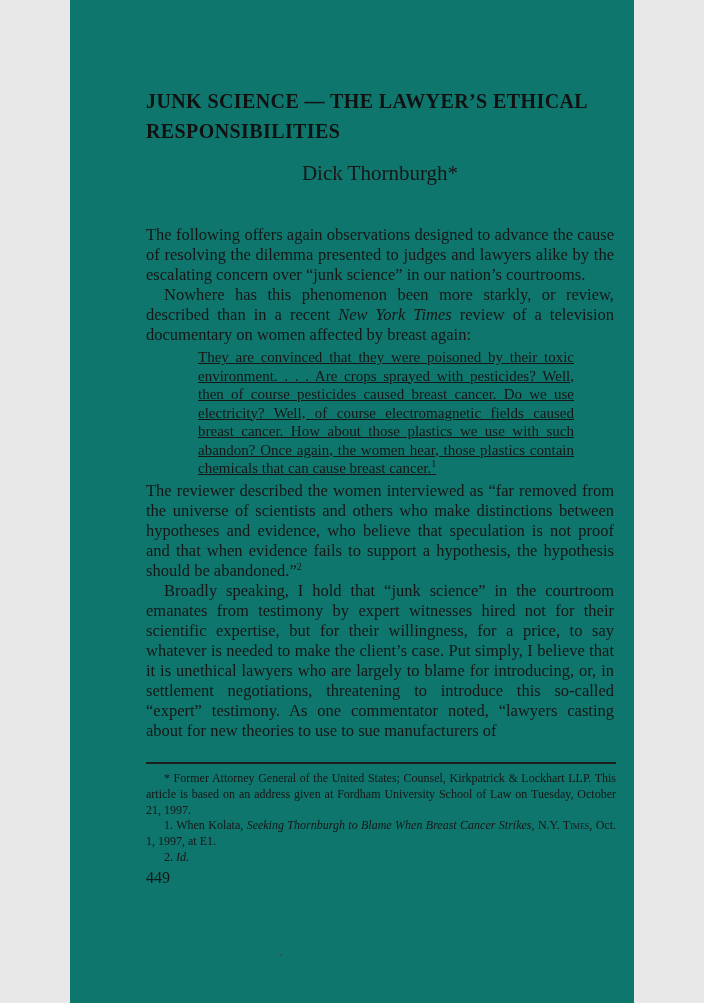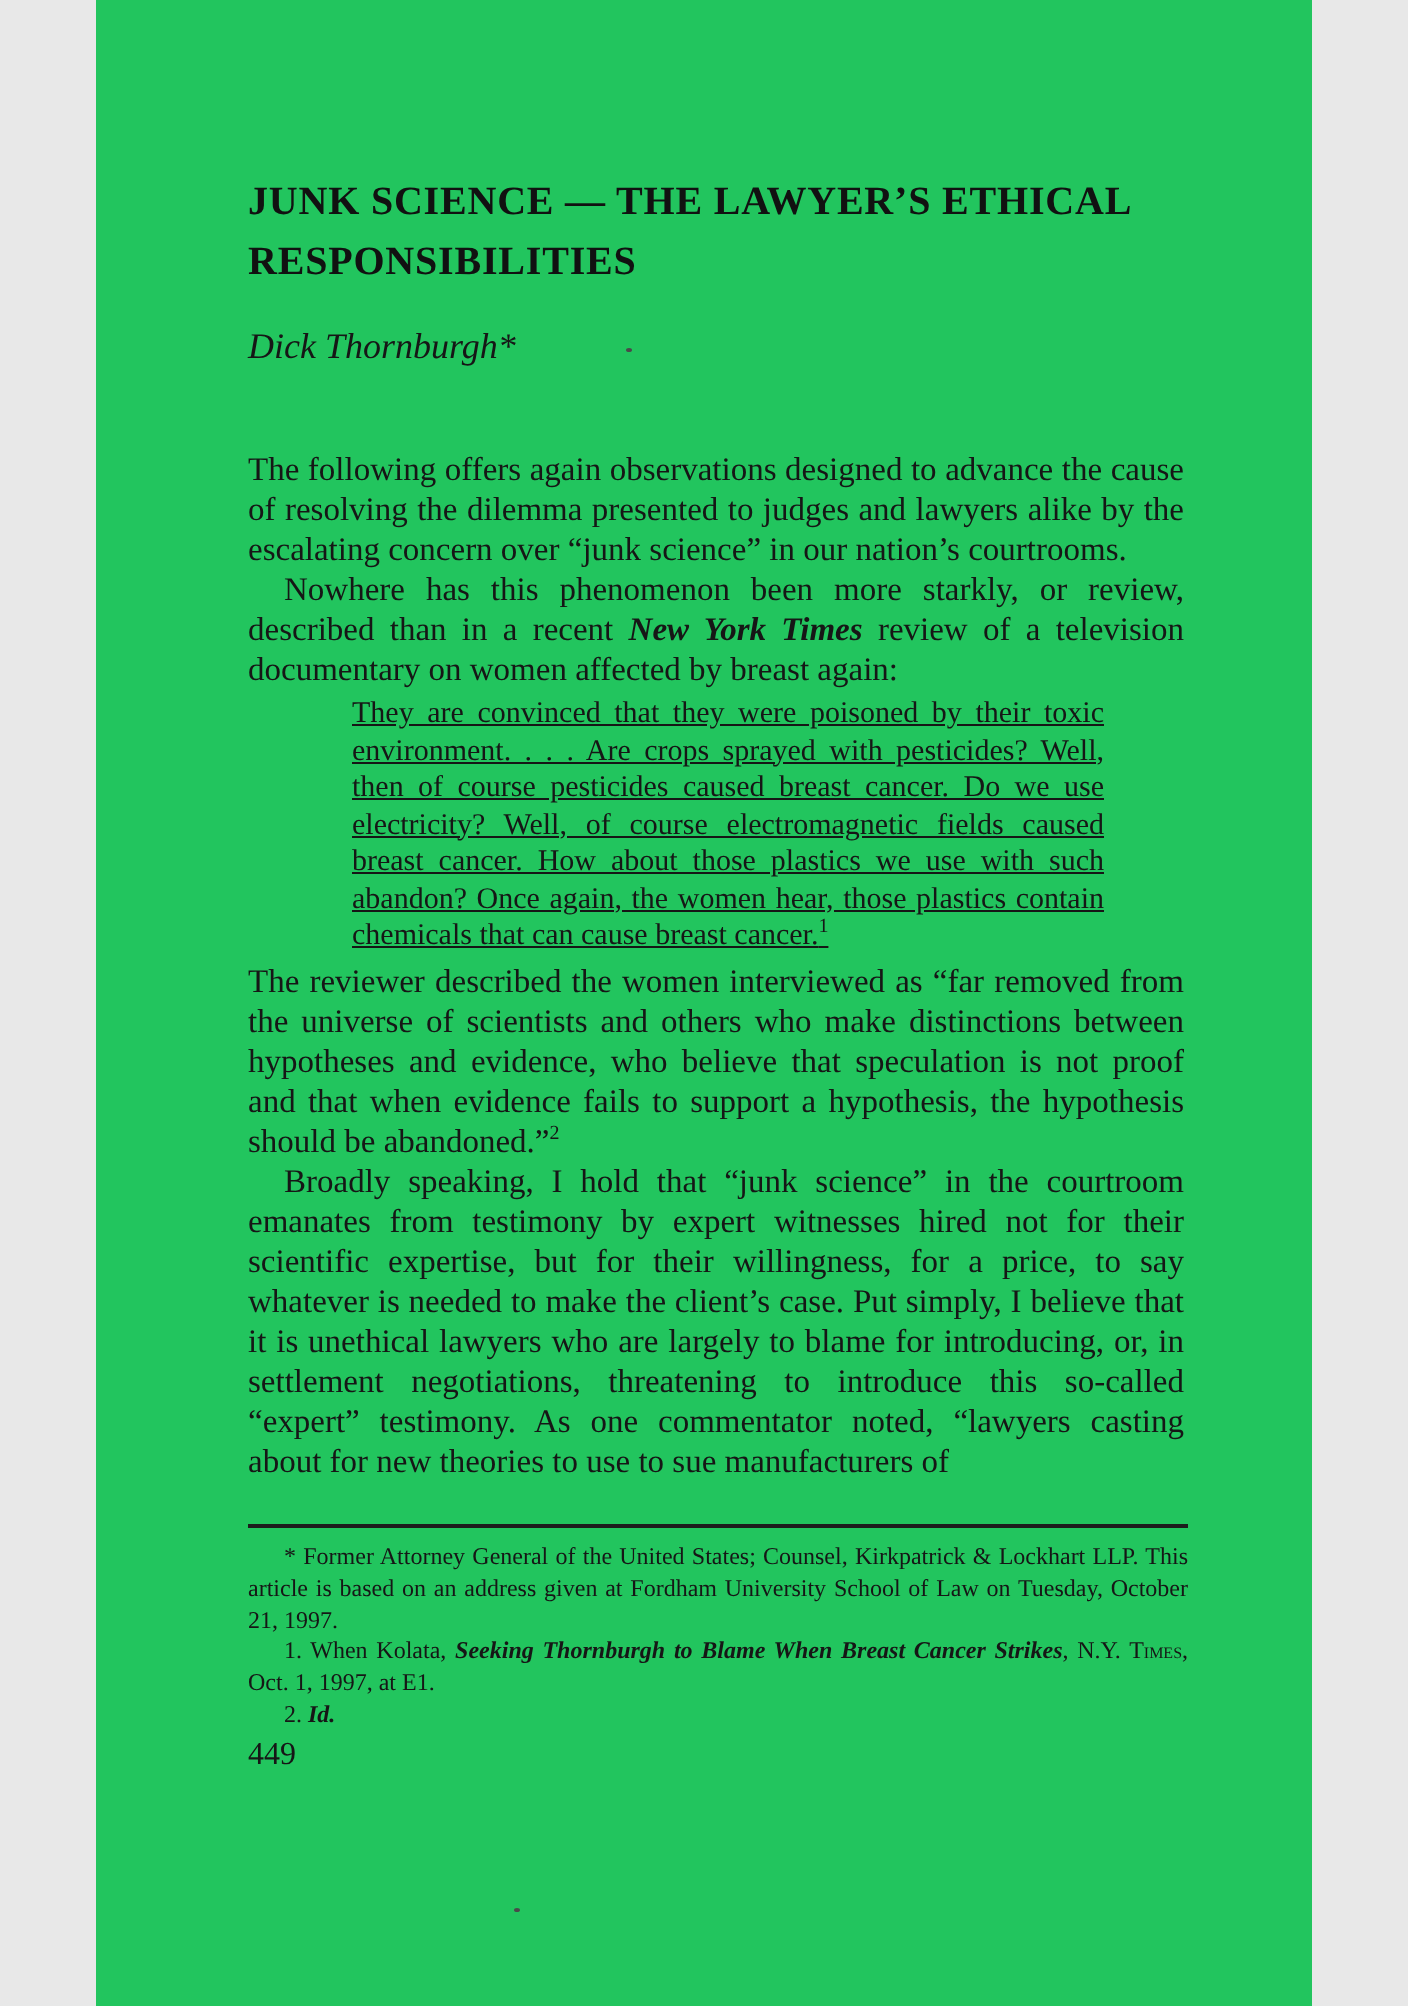--- a/index.html
+++ b/index.html
@@ -1,45 +1,45 @@
 <!DOCTYPE html>
 <html><head>
 <meta charset="utf-8">
 <style>
   html, body { margin: 0; padding: 0; }
   body { background: #e8e8e8; }
   .page {
     position: relative;
-    width: 608px;
+    width: 564px;
     height: 1003px;
     margin: 0 auto;
-    background: #22c55e;
+    background: #0f766e;
     font-family: "Liberation Serif", "DejaVu Serif", serif;
     color: #161616;
     overflow: hidden;
   }
   .content {
     position: absolute;
     left: 76px;
     top: 86px;
     width: 468px;
   }
   h1.title {
     margin: 0;
     font-size: 20px;
     line-height: 30px;
     font-weight: bold;
     letter-spacing: 0.4px;
     color: #111;
   }
   .author {
     margin: 17px 0 0 0;
-    font-size: 18px;
+    font-size: 21px;
     line-height: 20px;
-    font-style: italic;
+    text-align: center;
   }
   .body-text {
     margin-top: 42px;
     font-size: 16.5px;
     line-height: 20px;
   }
   .body-text p {
     margin: 0;
     text-align: justify;
   }
@@ -70,21 +70,21 @@
   }
   .footnote {
     margin: 0;
     font-size: 12px;
     line-height: 15.8px;
     text-align: justify;
     text-indent: 18px;
   }
   .footnote.first { margin-top: 7px; }
   .smallcaps { font-variant: small-caps; }
-  .italic { font-style: italic; font-weight: bold; }
+  .italic { font-style: italic; }
   .page-number {
     position: absolute;
     left: 76px;
     top: 869px;
     width: 470px;
     font-size: 16px;
   }
   .artifact {
     position: absolute;
     background: #4a4a4a;

